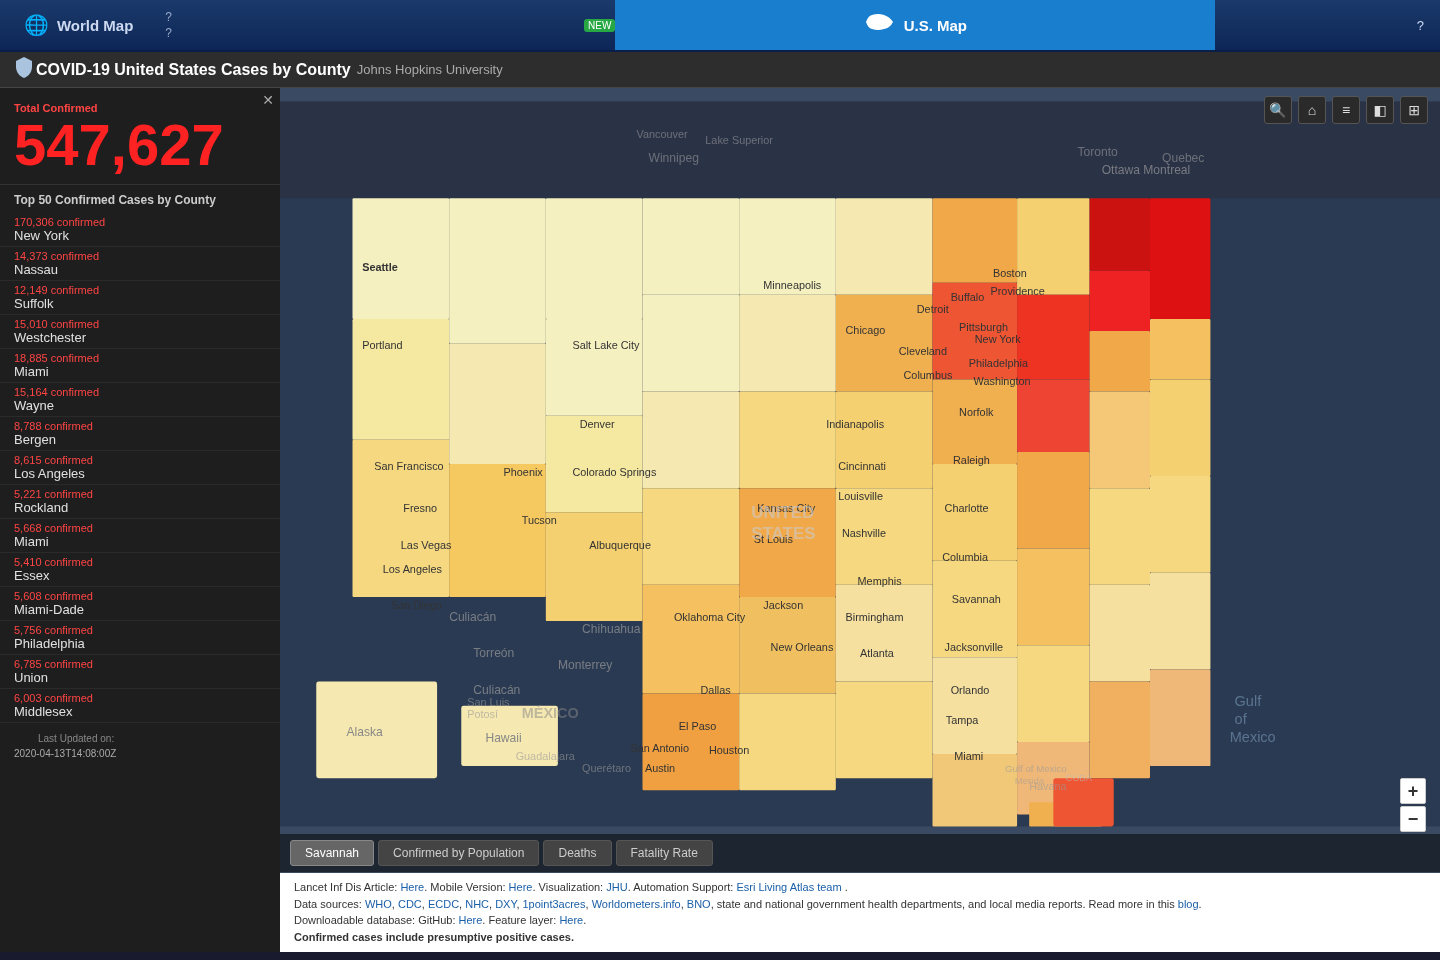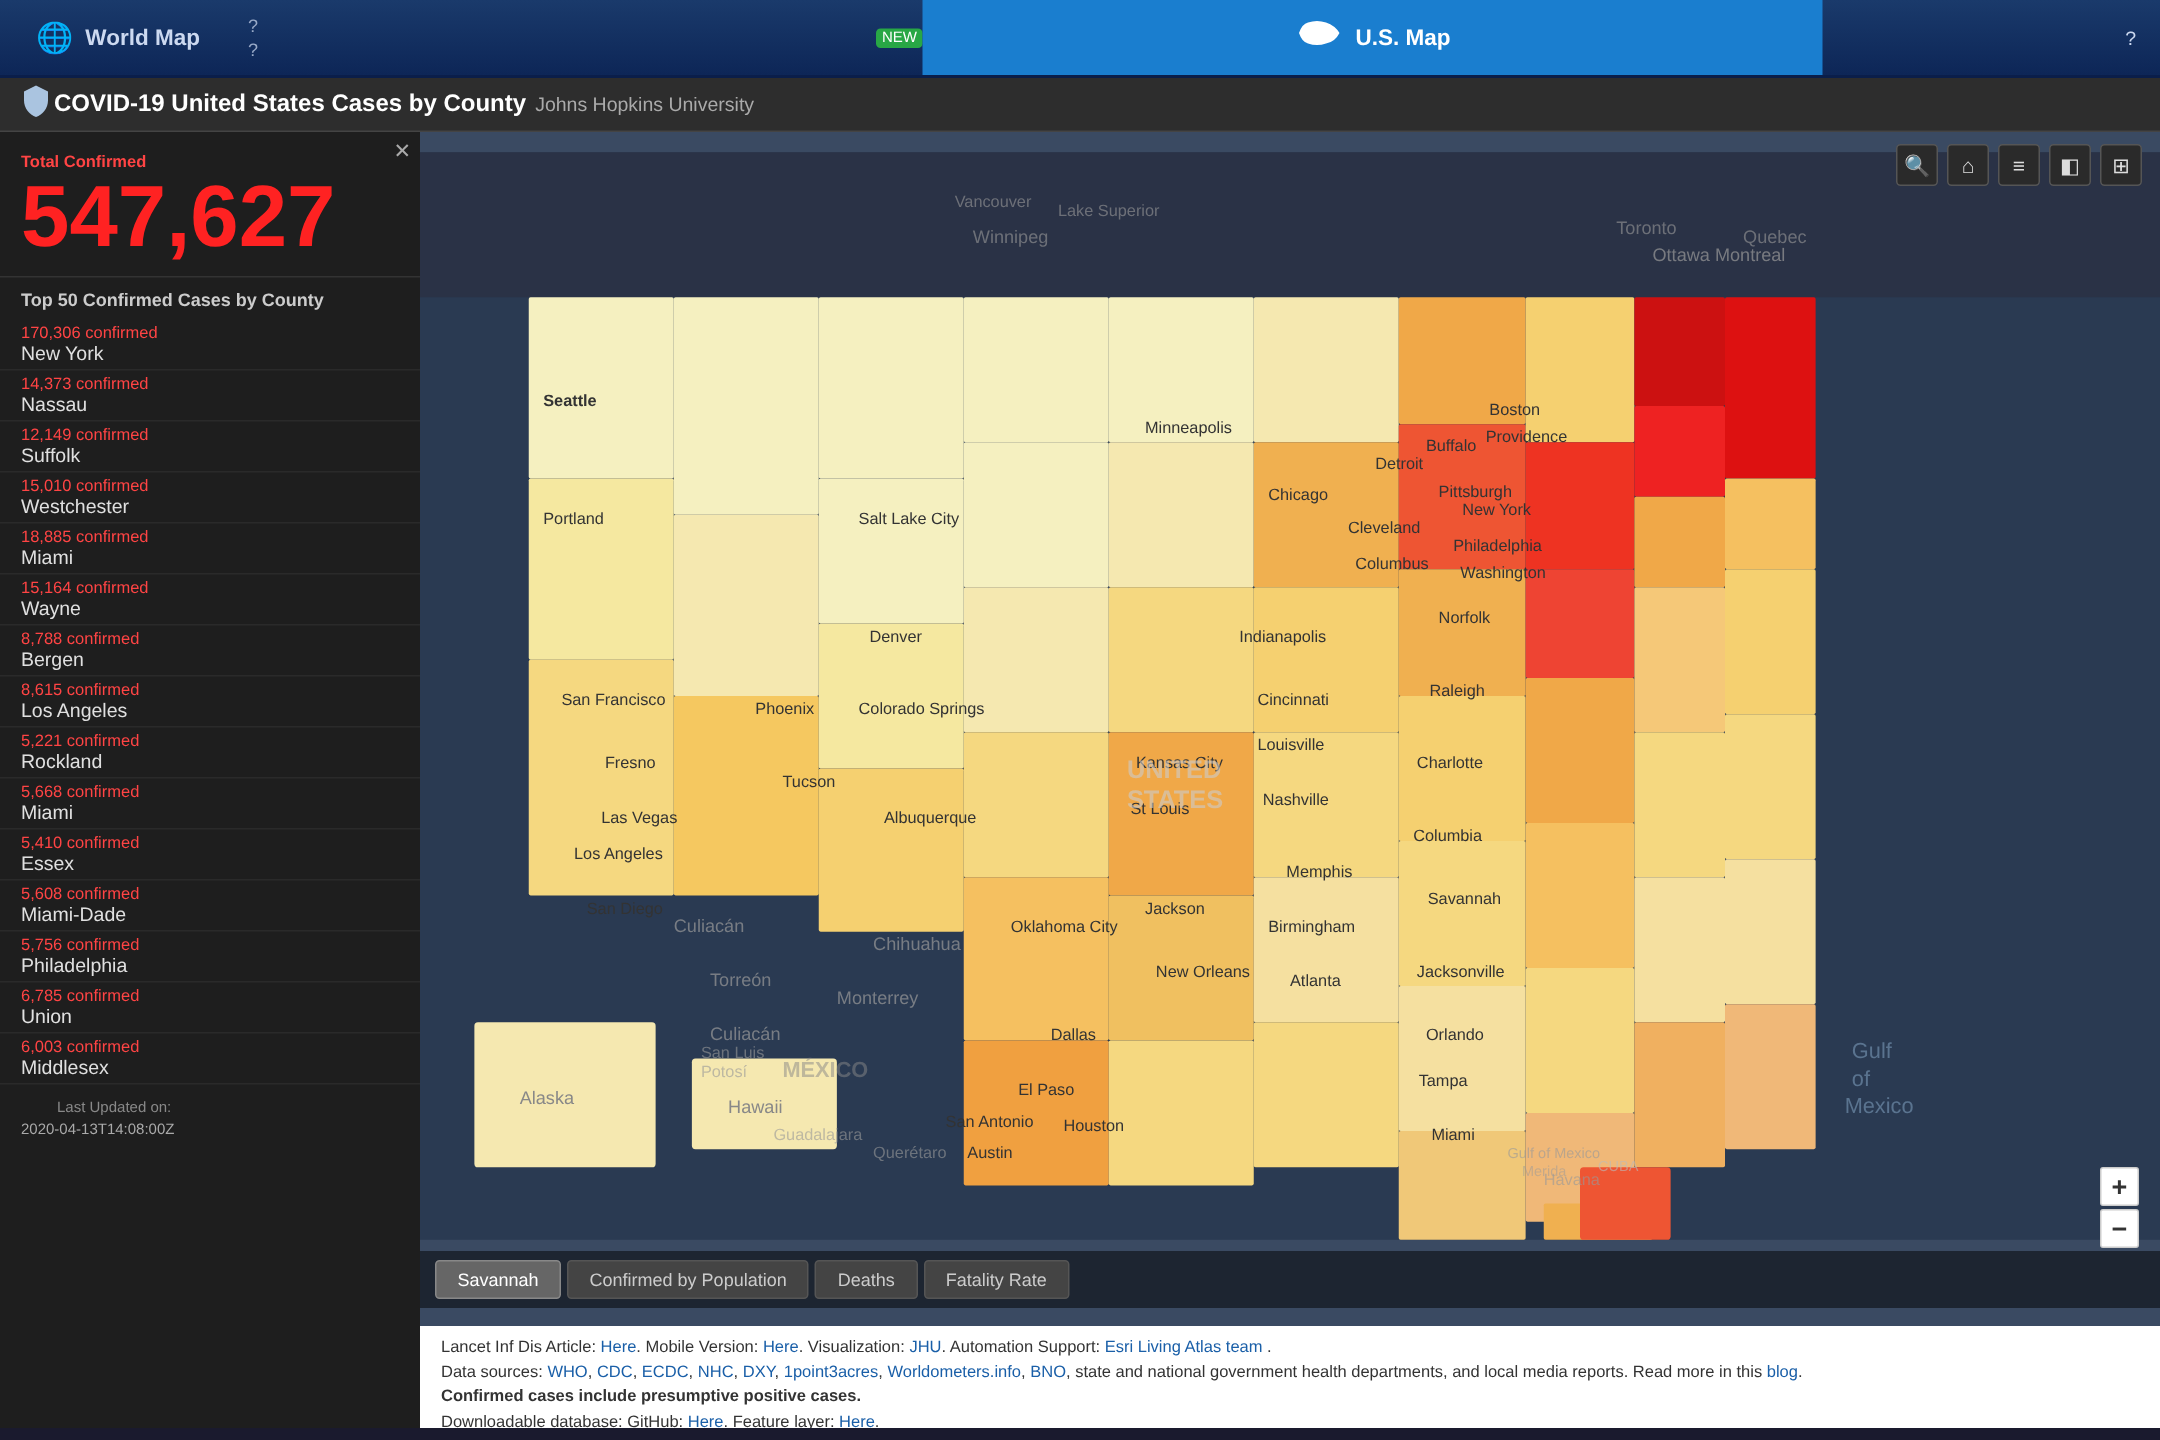--- a/index.html
+++ b/index.html
@@ -123,21 +123,21 @@
       background: rgba(255,255,255,0.85); color: #333;
       font-size: 9px; padding: 3px 6px;
     }
 
     
     #infopanel {
       position: absolute; bottom: 0; left: 0; right: 0;
       background: white; color: #333;
       font-size: 11px; line-height: 1.5;
       padding: 6px 14px 8px 14px;
-      height: 68px; overflow: hidden;
+      height: 79px; overflow: hidden;
     }
     #infopanel a { color: #1a5fa8; text-decoration: none; }
 
     
     .zoom-btns {
       position: absolute; bottom: 120px; right: 14px;
       display: flex; flex-direction: column; gap: 2px;
     }
     .zoom-btn {
       background: white; color: #333;
@@ -486,20 +486,20 @@
     <div class="map-attribution">Esri, HERE, Garmin, FAO, NOAA, USGS, EPA | Esri, HERE, Garmin, FAO, NOAA, USGS, EPA</div>
 
     <div id="infopanel">
       <div>
         <span>Lancet Inf Dis Article: </span><a href="#">Here</a><span>. Mobile Version: </span><a href="#">Here</a><span>. Visualization: </span><a href="#">JHU</a><span>. Automation Support: </span><a href="#">Esri Living Atlas team</a> .
       </div>
       <div>
         <span>Data sources: </span><a href="#">WHO</a>, <a href="#">CDC</a>, <a href="#">ECDC</a>, <a href="#">NHC</a>, <a href="#">DXY</a>, <a href="#">1point3acres</a>, <a href="#">Worldometers.info</a>, <a href="#">BNO</a><span>, state and national government health departments, and local media reports.  Read more in this </span><a href="#">blog</a>.
       </div>
       <div>
+        <span>Downloadable database: GitHub: </span><a href="#">Here</a><span>. Feature layer: </span><a href="#">Here</a>.
+      </div>
+      <div>
         <strong><span>Confirmed cases include presumptive positive cases.</span></strong>
-      </div>
-      <div>
-        <span>Downloadable database: GitHub: </span><a href="#">Here</a><span>. Feature layer: </span><a href="#">Here</a>.
       </div>
     </div>
   </div>
 </div>
 
 </body></html>

